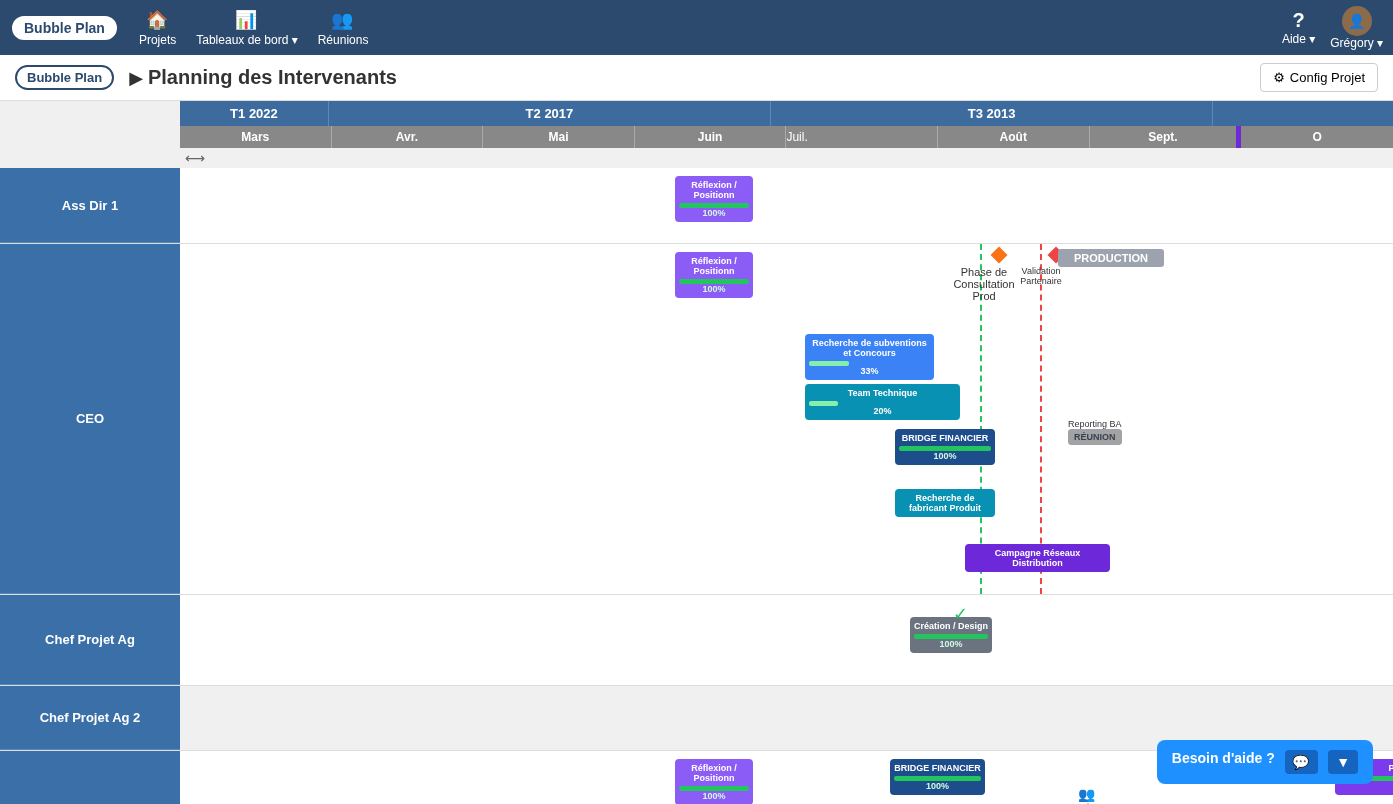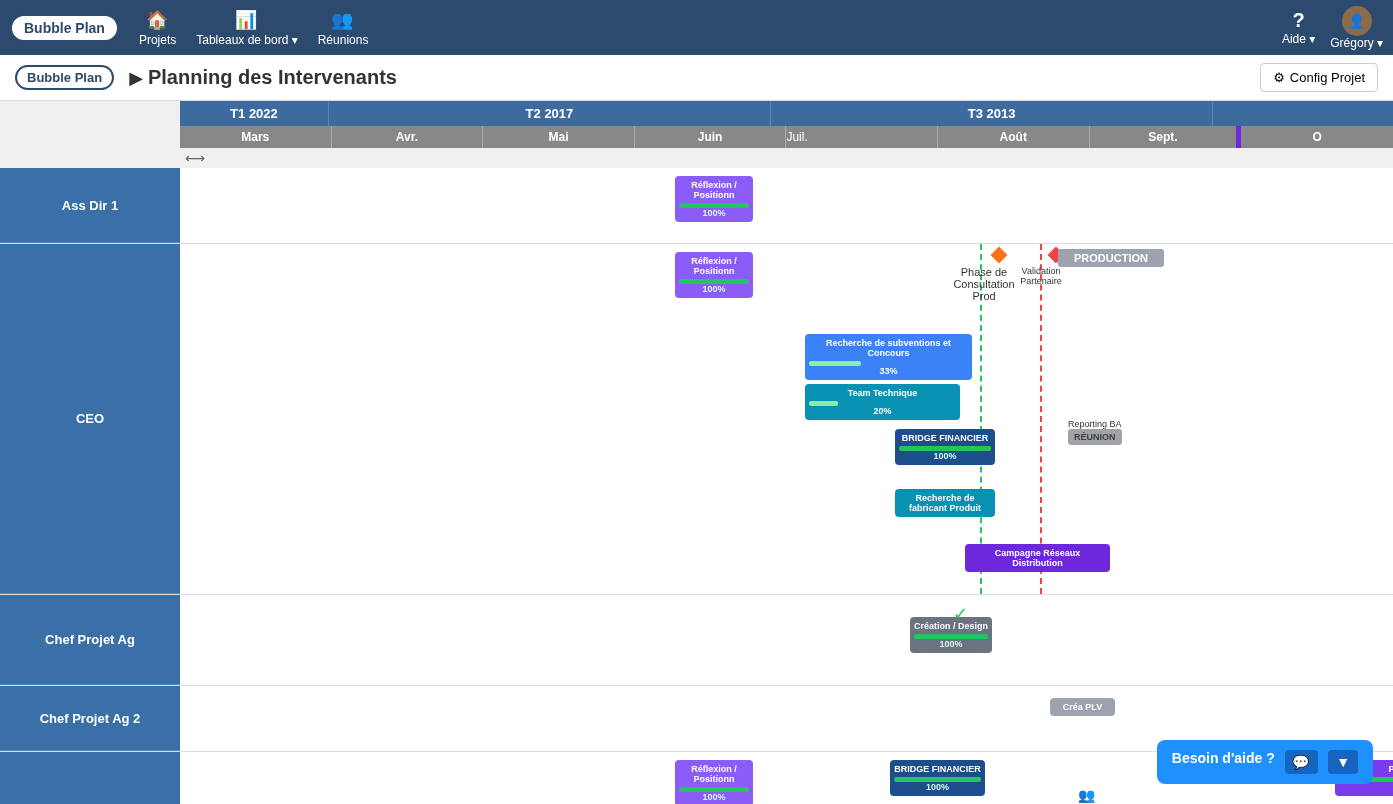--- a/index.html
+++ b/index.html
@@ -239,21 +239,21 @@
       <div style="position:absolute;left:800px;top:0;width:0;height:100%;border-left:2px dashed #22c55e;z-index:5;"></div>
       <div style="position:absolute;left:860px;top:0;width:0;height:100%;border-left:2px dashed #ef4444;z-index:5;"></div>
 
       <div style="position:absolute;left:855px;top:5px;text-align:center;z-index:10;">
         <div style="width:12px;height:12px;background:#ef4444;transform:rotate(45deg);margin:0 auto;"></div>
         <div style="font-size:9px;color:#333;margin-top:5px;width:70px;margin-left:-29px;text-align:center;">Validation Partenaire</div>
       </div>
 
       <div style="position:absolute;left:878px;top:5px;background:#9ca3af;color:white;font-size:11px;font-weight:bold;padding:3px 16px;border-radius:3px;z-index:10;">PRODUCTION</div>
 
-      <div style="position:absolute;left:625px;top:90px;width:167px;background:#3B82F6;border-radius:4px;font-size:9px;font-weight:bold;color:white;padding:4px;text-align:center;z-index:10;">
+      <div style="position:absolute;left:625px;top:90px;width:129px;background:#3B82F6;border-radius:4px;font-size:9px;font-weight:bold;color:white;padding:4px;text-align:center;z-index:10;">
         <div>Recherche de subventions et Concours</div>
         <div style="height:5px;background:#86efac;border-radius:2px;margin-top:3px;width:33%;"></div>
         <div style="font-size:9px;">33%</div>
       </div>
 
       <div style="position:absolute;left:625px;top:140px;width:155px;background:#0891b2;border-radius:4px;font-size:9px;font-weight:bold;color:white;padding:4px;text-align:center;z-index:10;">
         <div>Team Technique</div>
         <div style="height:5px;background:#86efac;border-radius:2px;margin-top:3px;width:20%;"></div>
         <div style="font-size:9px;">20%</div>
       </div>
@@ -288,26 +288,20 @@
       <div style="position:absolute;left:730px;top:22px;width:82px;background:#6b7280;border-radius:4px;font-size:9px;font-weight:bold;color:white;padding:4px;text-align:center;z-index:10;">
         <div>Création / Design</div>
         <div style="height:5px;background:#22c55e;border-radius:2px;margin-top:3px;"></div>
         <div style="font-size:9px;color:#d1fae5;">100%</div>
       </div>
     </div>
   </div>
 
   <div style="display:flex;border-bottom:1px solid #ddd;min-height:65px;position:relative;">
     <div class="row-label" style="width:180px;min-width:180px;background:#3a6fa8;color:white;display:flex;align-items:center;justify-content:center;font-weight:bold;font-size:13px;text-align:center;padding:10px;border-bottom:1px solid #5588bb;">Chef Projet Ag 2</div>
-    <div style="flex:1;position:relative;min-height:65px;background:white;">
-
-      <div style="position:absolute;left:870px;top:12px;width:65px;background:#9ca3af;border-radius:4px;font-size:9px;font-weight:bold;color:white;padding:4px;text-align:center;z-index:10;">
-        <div>Créa PLV</div>
-      </div>
-    </div>
   </div>
 
   <div style="display:flex;border-bottom:1px solid #ddd;min-height:90px;position:relative;">
     <div class="row-label" style="width:180px;min-width:180px;background:#3a6fa8;color:white;display:flex;align-items:center;justify-content:center;font-weight:bold;font-size:13px;text-align:center;padding:10px;border-bottom:1px solid #5588bb;"></div>
     <div style="flex:1;position:relative;min-height:90px;background:white;">
 
       <div style="position:absolute;left:495px;top:8px;width:78px;background:#8B5CF6;border-radius:4px;font-size:9px;font-weight:bold;color:white;padding:4px;text-align:center;z-index:10;">
         <div>Réflexion / Positionn</div>
         <div style="height:5px;background:#22c55e;border-radius:2px;margin-top:3px;"></div>
         <div style="font-size:9px;color:#d1fae5;">100%</div>

